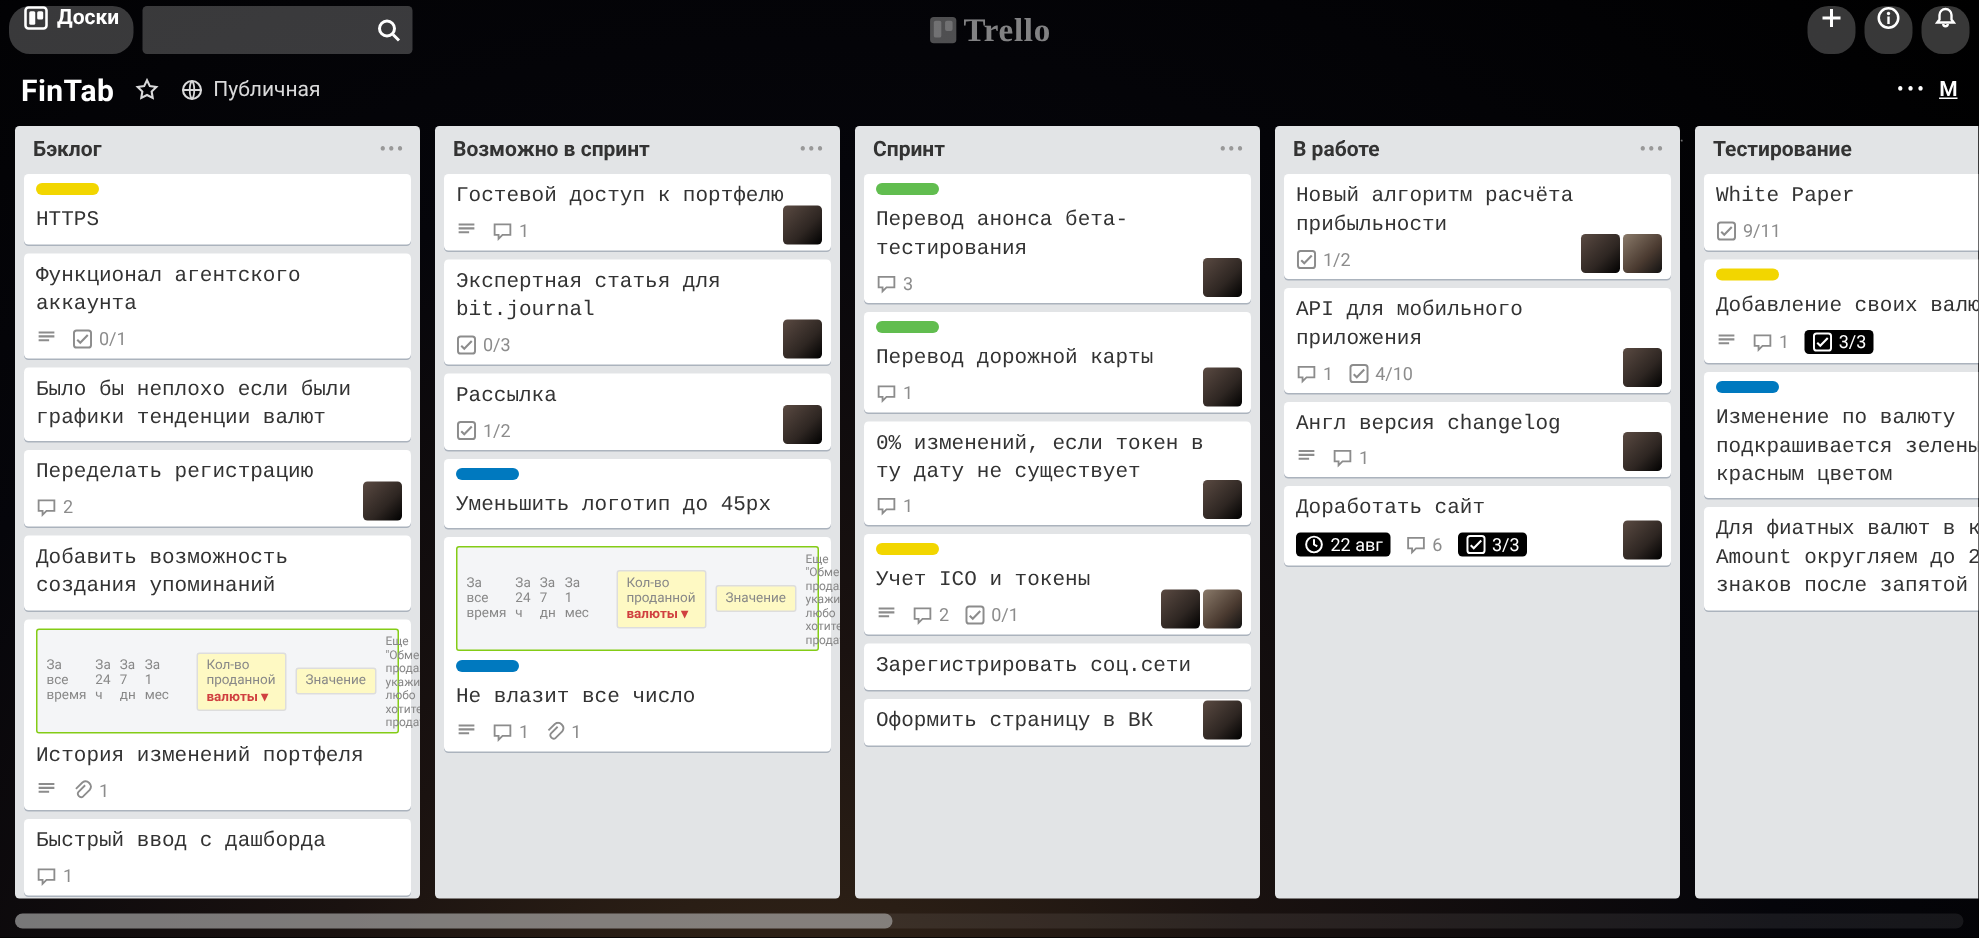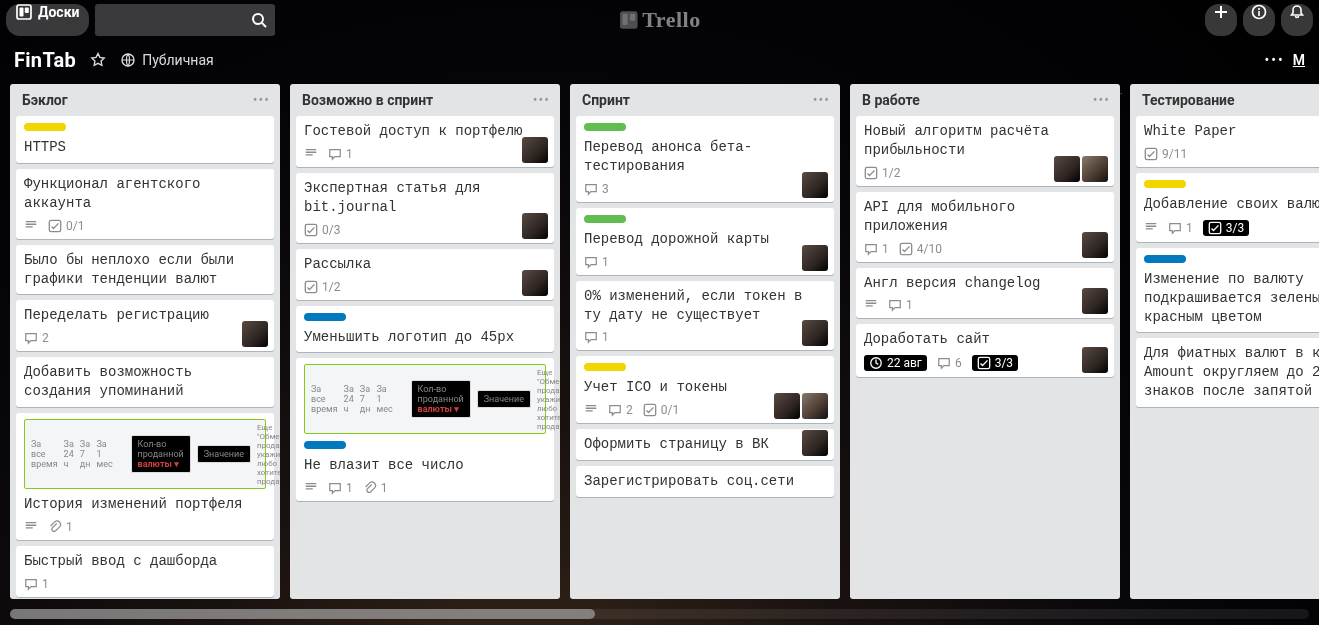--- a/index.html
+++ b/index.html
@@ -178,21 +178,21 @@
   border: 1px solid #84cc16;
   border-radius: 2px;
   height: 70px;
   margin-bottom: 6px;
   display:flex;
   flex-direction:row;
   padding:6px;
   gap:18px;
 }
 .cover-row{display:flex;gap:6px;font-size:9px;color:#888;align-items:center;}
-.cover-cell{border:1px solid #ddd;border-radius:2px;padding:3px 6px;background:#000000;}
+.cover-cell{border:1px solid #ddd;border-radius:2px;padding:3px 6px;background:#fef9c3;}
 .cover-red{color:#d04040;font-weight:700;}
 .hscroll {
   position:absolute;
   left:10px; right:10px; bottom:6px;
   height:10px;
   background:rgba(255,255,255,0.08);
   border-radius:5px;
 }
 .hscroll-thumb{
   position:absolute; left:0; top:0; width:45%; height:100%;
@@ -508,27 +508,27 @@
                 <rect x="1.5" y="1.5" width="13" height="13" rx="2" fill="none" stroke="#8c8c8c" stroke-width="1.5"></rect>
                 <path d="M4 8.5l2.3 2.3L12 5" fill="none" stroke="#8c8c8c" stroke-width="1.6"></path>
               </svg>
               <span>0/1</span>
             </span>
           </div><div class="members">
             <div class="avatar"></div>
             <div class="avatar a2"></div>
           </div></div>
         <div class="card">
+          <div class="card-title">Зарегистрировать соц.сети</div>
+        </div>
+        <div class="card">
           <div class="card-title">Оформить страницу в ВК</div>
           <div class="members">
             <div class="avatar"></div>
           </div>
-        </div>
-        <div class="card">
-          <div class="card-title">Зарегистрировать соц.сети</div>
         </div>
       </div>
     </div>
     <div class="list">
       <div class="list-header">
         <div class="list-title">В работе</div>
         <div class="list-menu">•••</div>
       </div>
       <div class="cards">
         <div class="card">

